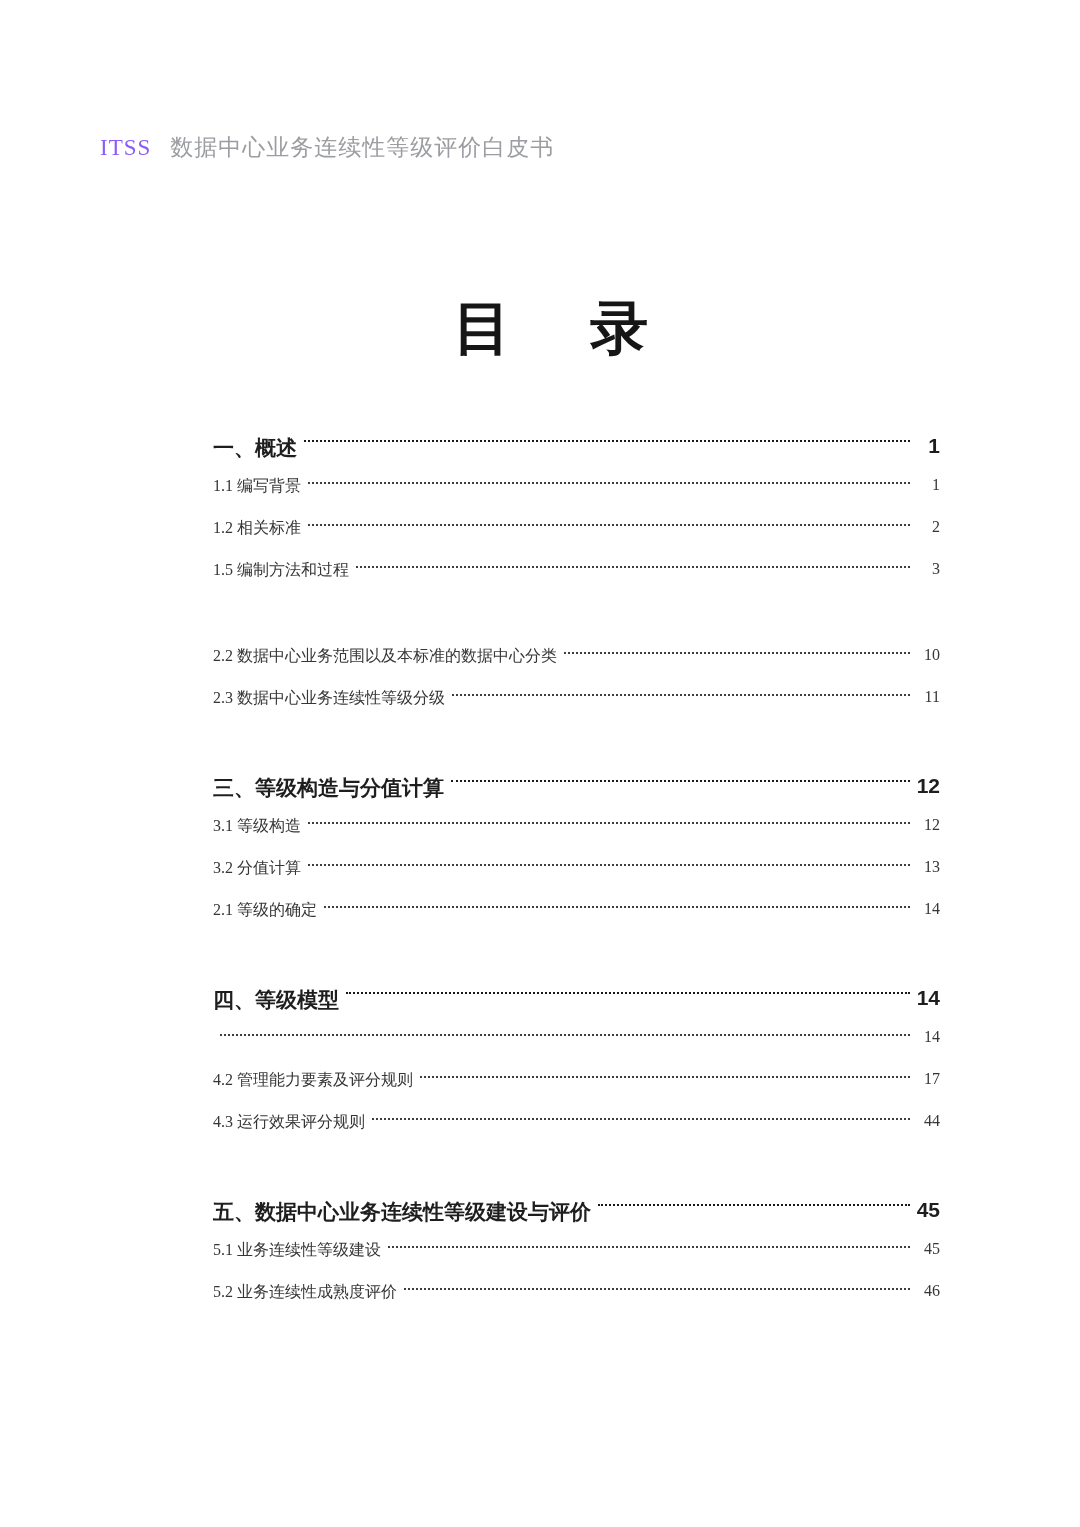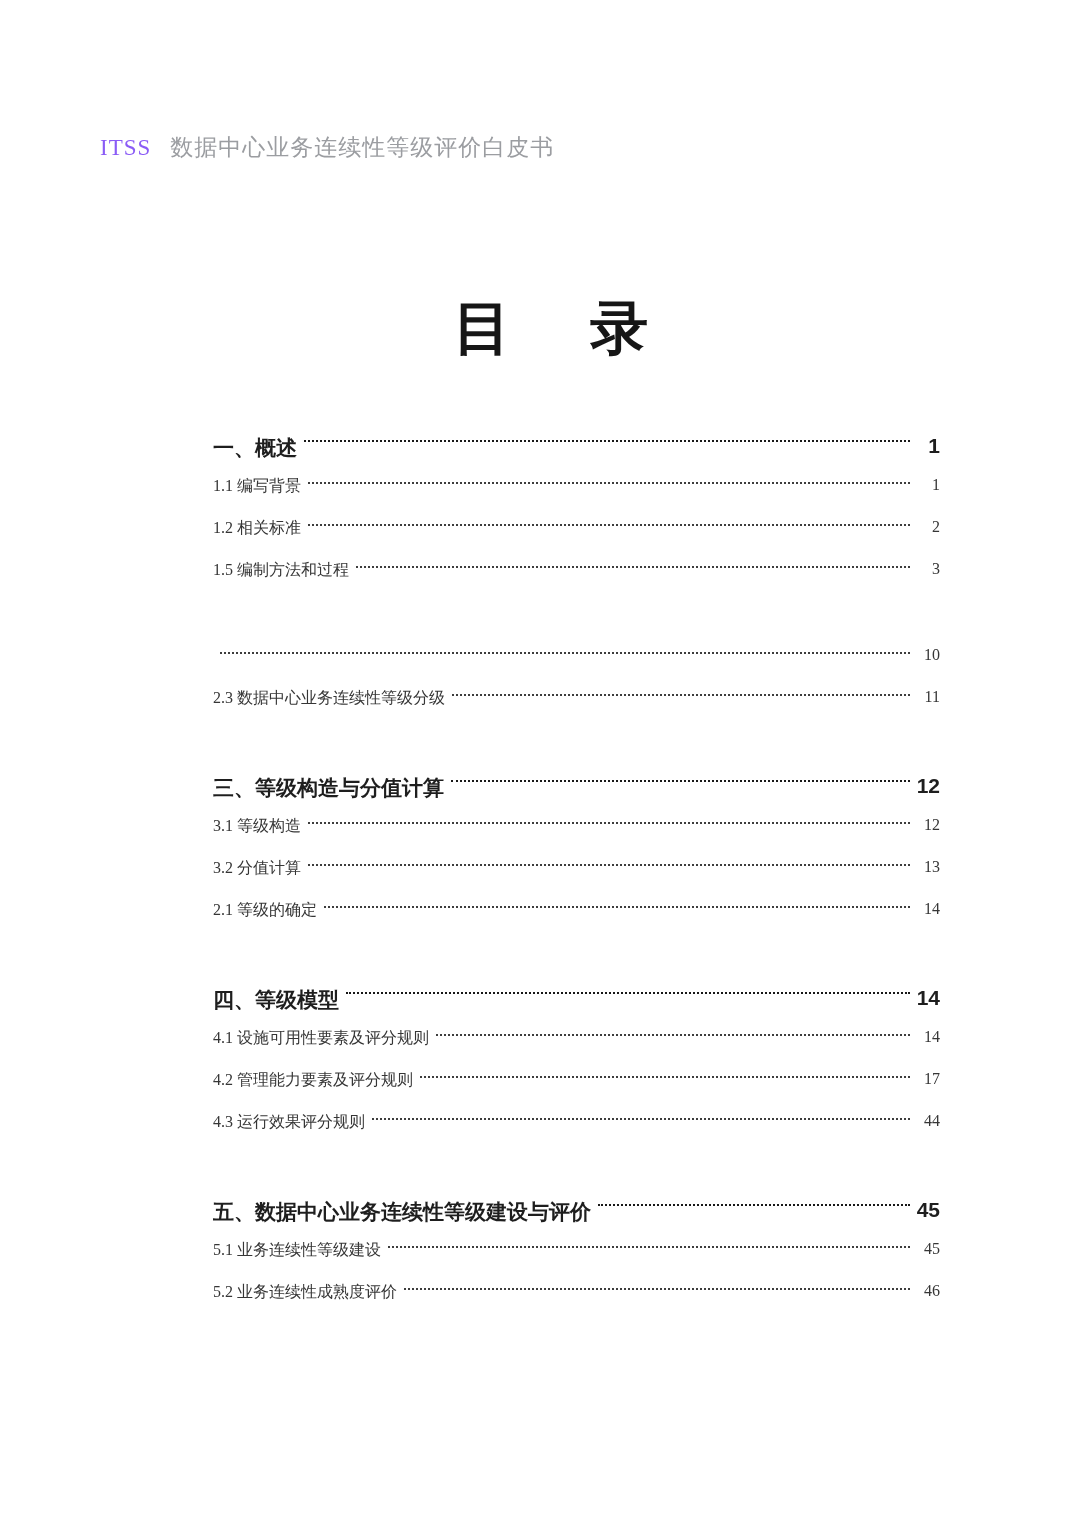--- a/index.html
+++ b/index.html
@@ -118,20 +118,21 @@
           <span class="toc-page">2</span>
         </div>
         <div class="toc-row sub-entry">
           <span class="toc-label">1.5 编制方法和过程</span>
           <span class="leader"></span>
           <span class="toc-page">3</span>
         </div>
       </div>
       <div class="toc-section">
         <div class="toc-row sub-entry">
+          <span class="toc-label">2.2 数据中心业务范围以及本标准的数据中心分类</span>
           <span class="leader"></span>
           <span class="toc-page">10</span>
         </div>
         <div class="toc-row sub-entry">
           <span class="toc-label">2.3 数据中心业务连续性等级分级</span>
           <span class="leader"></span>
           <span class="toc-page">11</span>
         </div>
       </div>
       <div class="toc-section">
@@ -156,21 +157,20 @@
           <span class="toc-page">14</span>
         </div>
       </div>
       <div class="toc-section">
         <div class="toc-row section-head">
           <span class="toc-label">四、等级模型</span>
           <span class="leader"></span>
           <span class="toc-page">14</span>
         </div>
         <div class="toc-row sub-entry">
-          <span class="toc-label">4.1 设施可用性要素及评分规则</span>
           <span class="leader"></span>
           <span class="toc-page">14</span>
         </div>
         <div class="toc-row sub-entry">
           <span class="toc-label">4.2 管理能力要素及评分规则</span>
           <span class="leader"></span>
           <span class="toc-page">17</span>
         </div>
         <div class="toc-row sub-entry">
           <span class="toc-label">4.3 运行效果评分规则</span>

